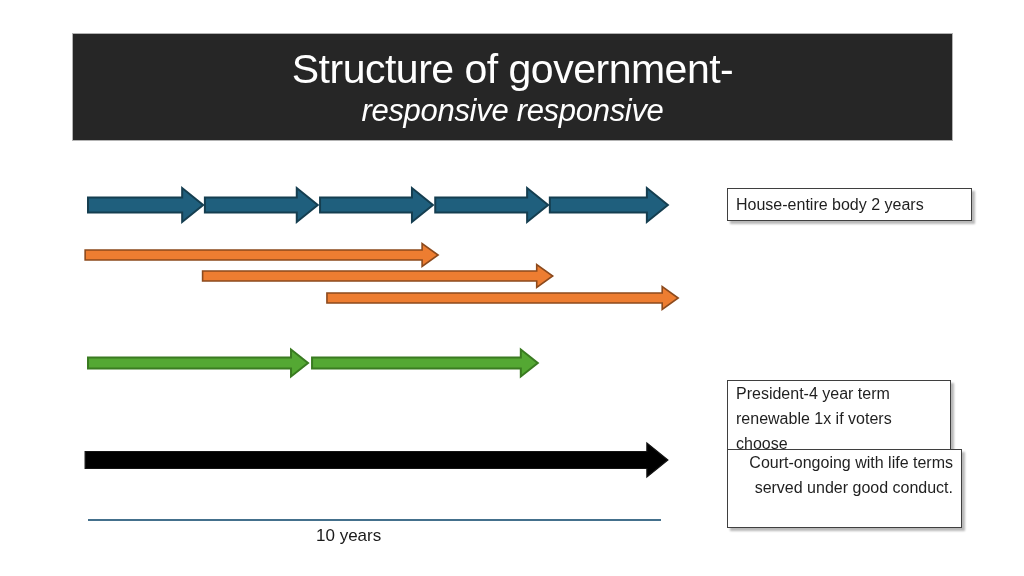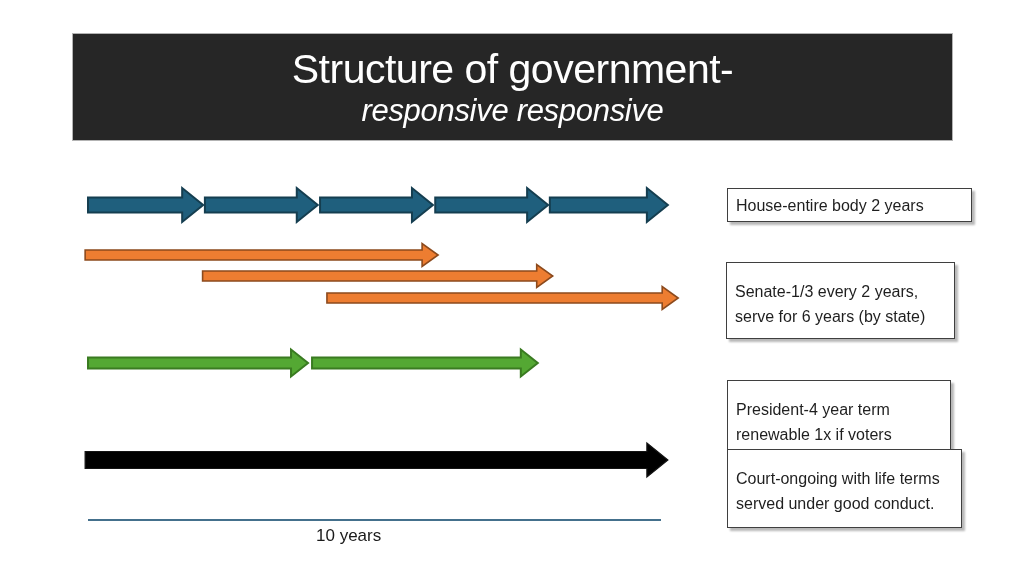--- a/index.html
+++ b/index.html
@@ -17,26 +17,26 @@
     font-size:41px;line-height:46px;letter-spacing:-0.5px;font-weight:400;
   }
   #title-band .subtitle{
     font-size:31px;line-height:37px;font-style:italic;font-weight:400;letter-spacing:-0.3px;
   }
   #arrows-svg{position:absolute;left:0;top:0;}
   .caption-box{
     position:absolute;background:#ffffff;border:1.4px solid #3f3f3f;
     box-sizing:border-box;box-shadow:2.5px 2.5px 2px rgba(0,0,0,0.28);
     color:#1f1f1f;font-size:16px;line-height:25px;
-    padding:16px 8px;
+    padding:0 8px;
   }
   #house-caption{left:727px;top:188px;width:245px;height:33px;display:flex;align-items:center;}
   #senate-caption{left:726px;top:262px;width:229px;height:77px;}
   #president-caption{left:727px;top:352px;width:224px;height:78px;margin-top:28px;}
-  #court-caption{left:727px;top:449px;width:235px;height:79px;}
+  #court-caption{left:727px;top:449px;width:235px;height:79px;text-align:right;}
   #axis-label{
     position:absolute;left:316px;top:526px;width:84px;
     font-size:17px;color:#1a1a1a;
   }
 </style>
 </head>
 <body>
 
 <div id="slide">
 
@@ -56,23 +56,20 @@
       <polygon points="326.941,293 662.19,293 662.19,286.5 678.19,298 662.19,309.5 662.19,303 326.941,303" fill="#ed7d31" stroke="#8c4a1d" stroke-width="1.6" stroke-linejoin="miter"></polygon>
       <polygon points="88,357.5 291.032,357.5 291.032,349.5 308.032,363 291.032,376.5 291.032,368.5 88,368.5" fill="#54a833" stroke="#3a7b21" stroke-width="2" stroke-linejoin="miter"></polygon>
       <polygon points="312.043,357.5 520.805,357.5 520.805,349.5 537.805,363 520.805,376.5 520.805,368.5 312.043,368.5" fill="#54a833" stroke="#3a7b21" stroke-width="2" stroke-linejoin="miter"></polygon>
       <polygon points="85.135,451.5 646.876,451.5 646.876,443 667.876,460 646.876,477 646.876,468.5 85.135,468.5" fill="#000000" stroke="#141414" stroke-width="1.2" stroke-linejoin="miter"></polygon>
       <line x1="88" x2="661" y1="520" y2="520" stroke="#44708c" stroke-width="2"></line>
     </svg>
 
   <div class="caption-box" id="house-caption">
     <span>House-entire body 2 years</span>
   </div>
-  <div class="caption-box" id="senate-caption">
-    <span>Senate-1/3 every 2 years, serve for 6 years (by state)</span>
-  </div>
   <div class="caption-box" id="president-caption">
     <span>President-4 year term renewable 1x if voters choose</span>
   </div>
   <div class="caption-box" id="court-caption">
     <span>Court-ongoing with life terms served under good conduct.</span>
   </div>
 
   <div id="axis-label">10 years</div>
 
 </div>

